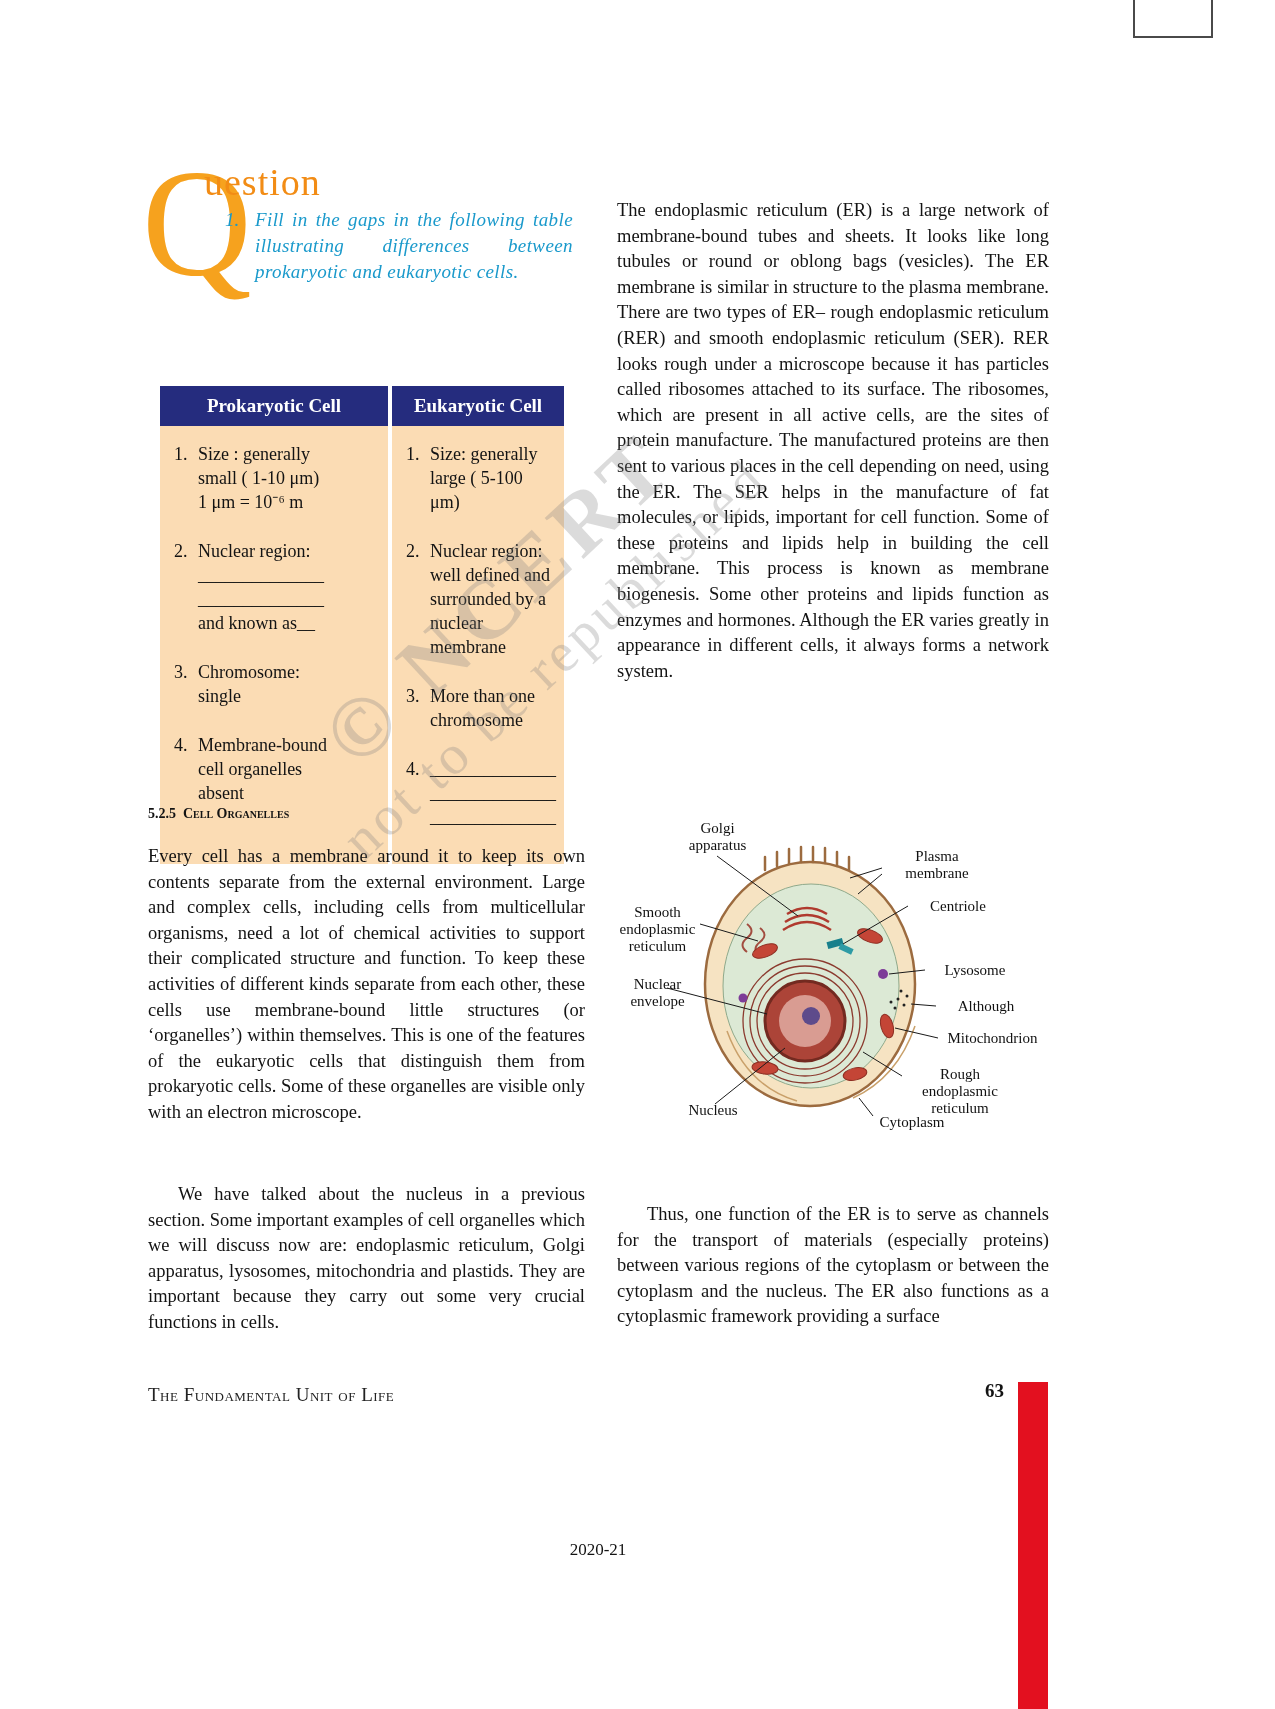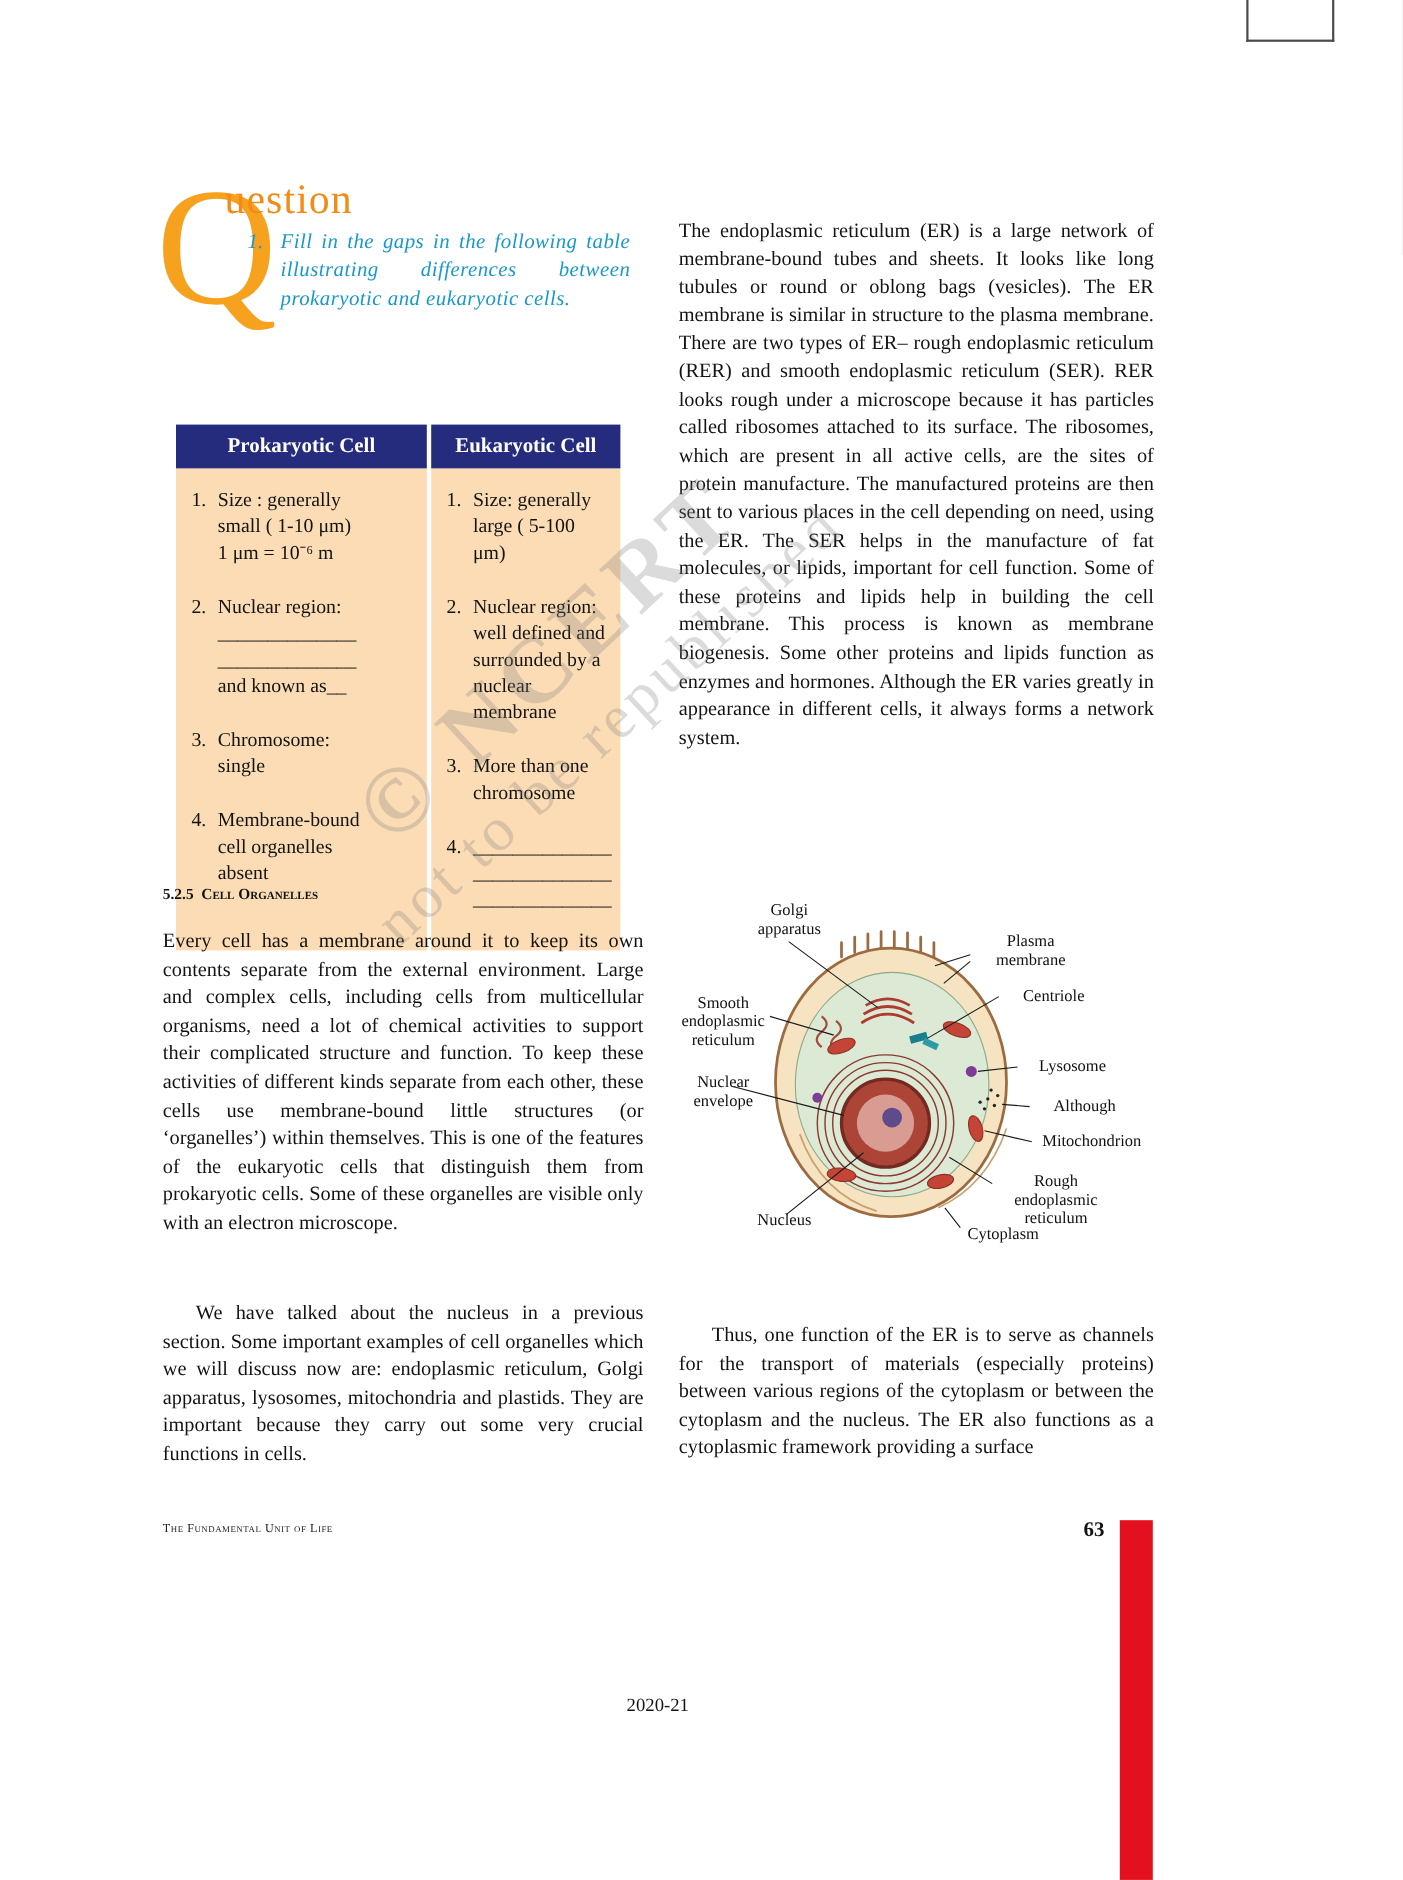--- a/index.html
+++ b/index.html
@@ -55,21 +55,21 @@
   .p-er1 { left:617px; top:198px; width:432px; }
   .p-er2 { left:617px; top:1202px; width:432px; text-indent:30px; }
 
   
   .figure { left:615px; top:816px; width:435px; height:335px; }
   .figure svg { position:absolute; left:0; top:0; }
   .fig-label { position:absolute; font-size:15px; line-height:17px; text-align:center; color:#111; }
   .fig-caption { left:617px; top:1162px; width:432px; text-align:center; font-size:18.5px; }
 
   
-  .footer-left { left:148px; top:1384px; font-size:11px; font-variant:small-caps; letter-spacing:0.5px; color:#222; }
+  .footer-left { left:148px; top:1384px; font-size:19px; font-variant:small-caps; letter-spacing:0.5px; color:#222; }
   .page-num { left:985px; top:1380px; font-size:19px; font-weight:bold; }
   .red-bar { left:1018px; top:1382px; width:30px; height:327px; background:#E3101F; }
   .year { left:148px; top:1540px; width:900px; text-align:center; font-size:17px; }
 </style>
 </head>
 <body>
 
 <div class="page">
 
   <div class="abs corner-mark"></div>

